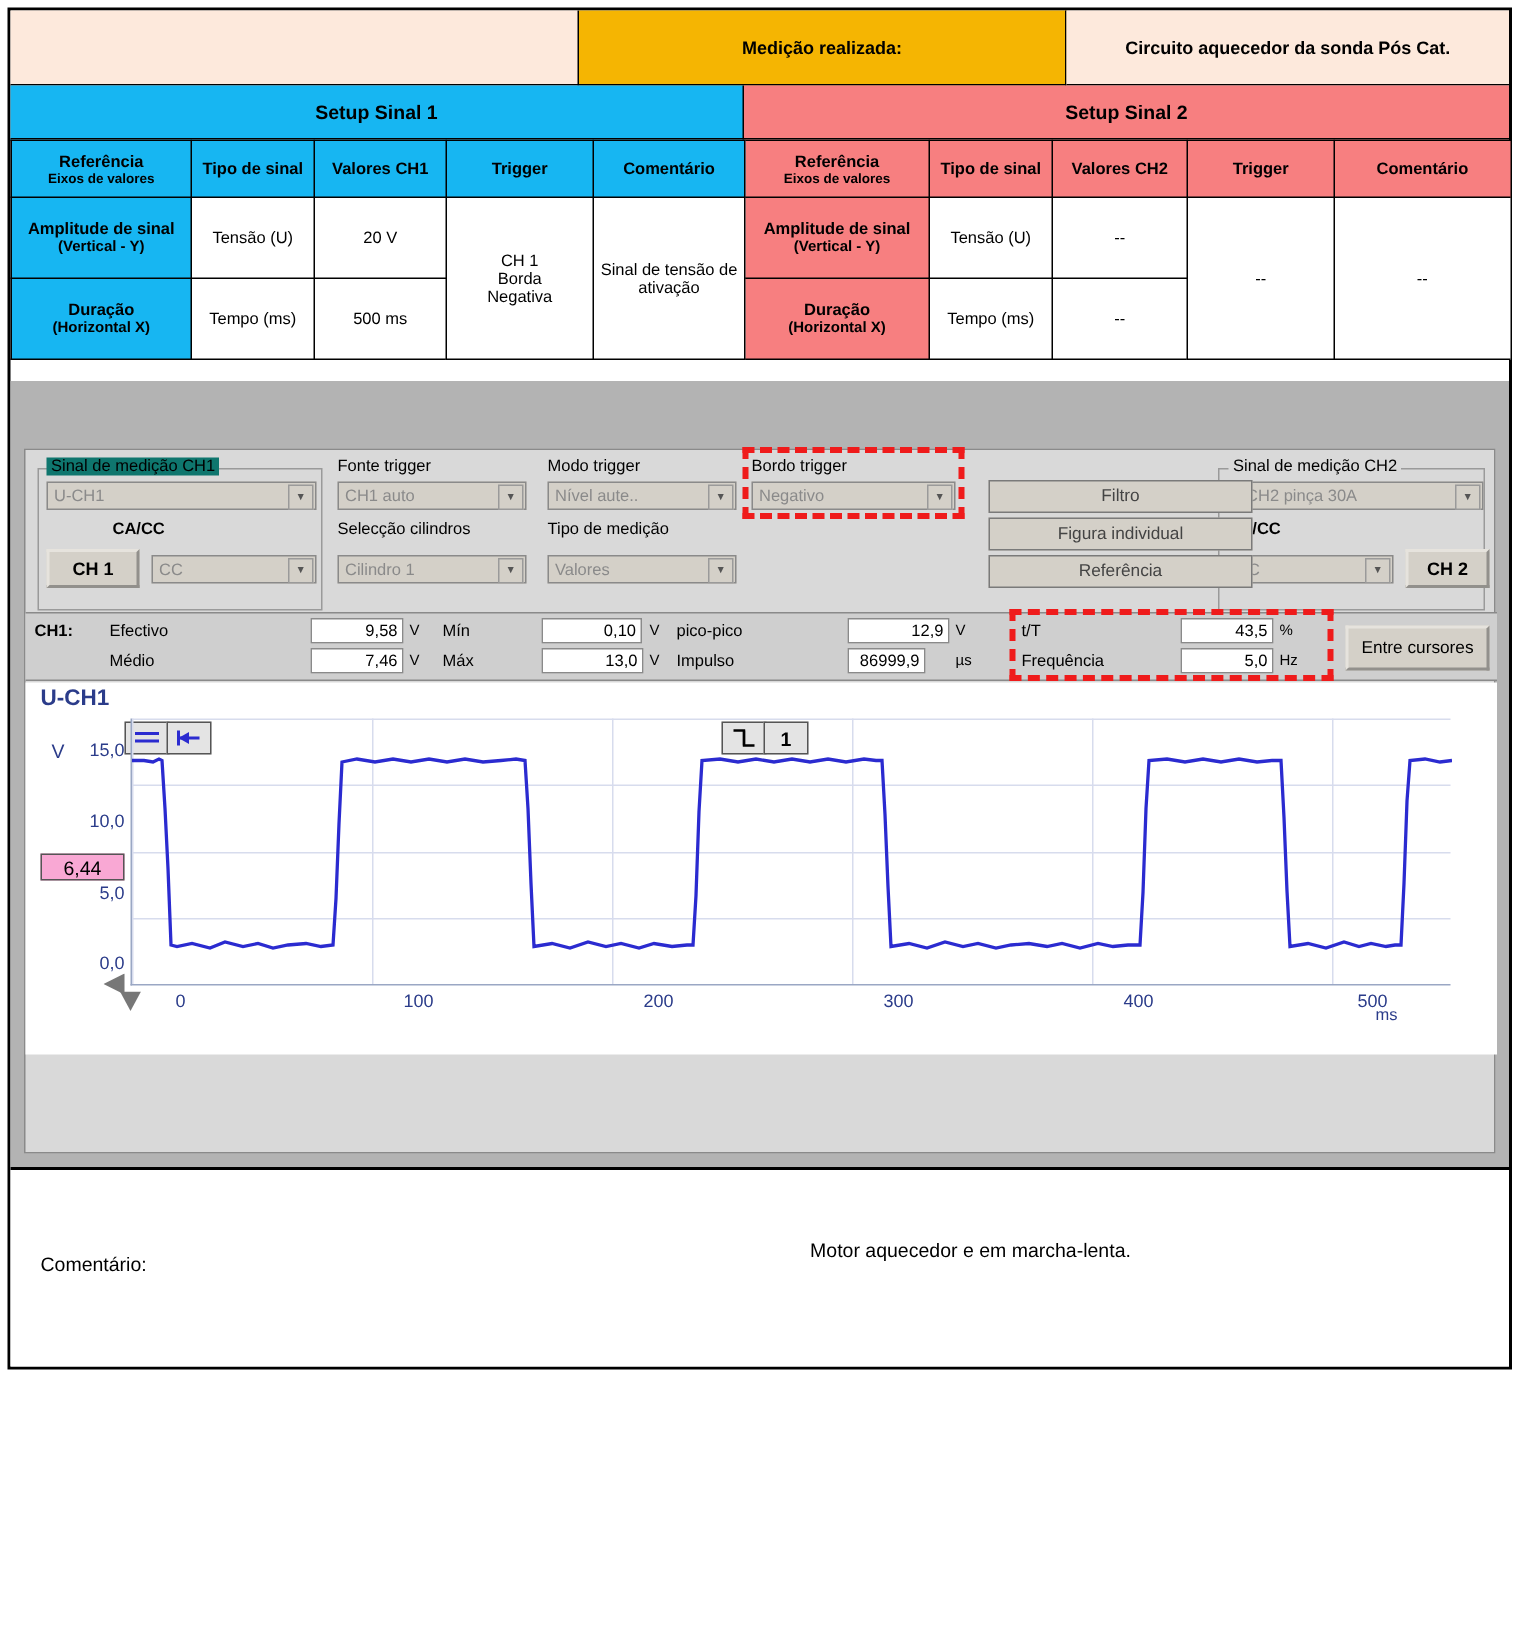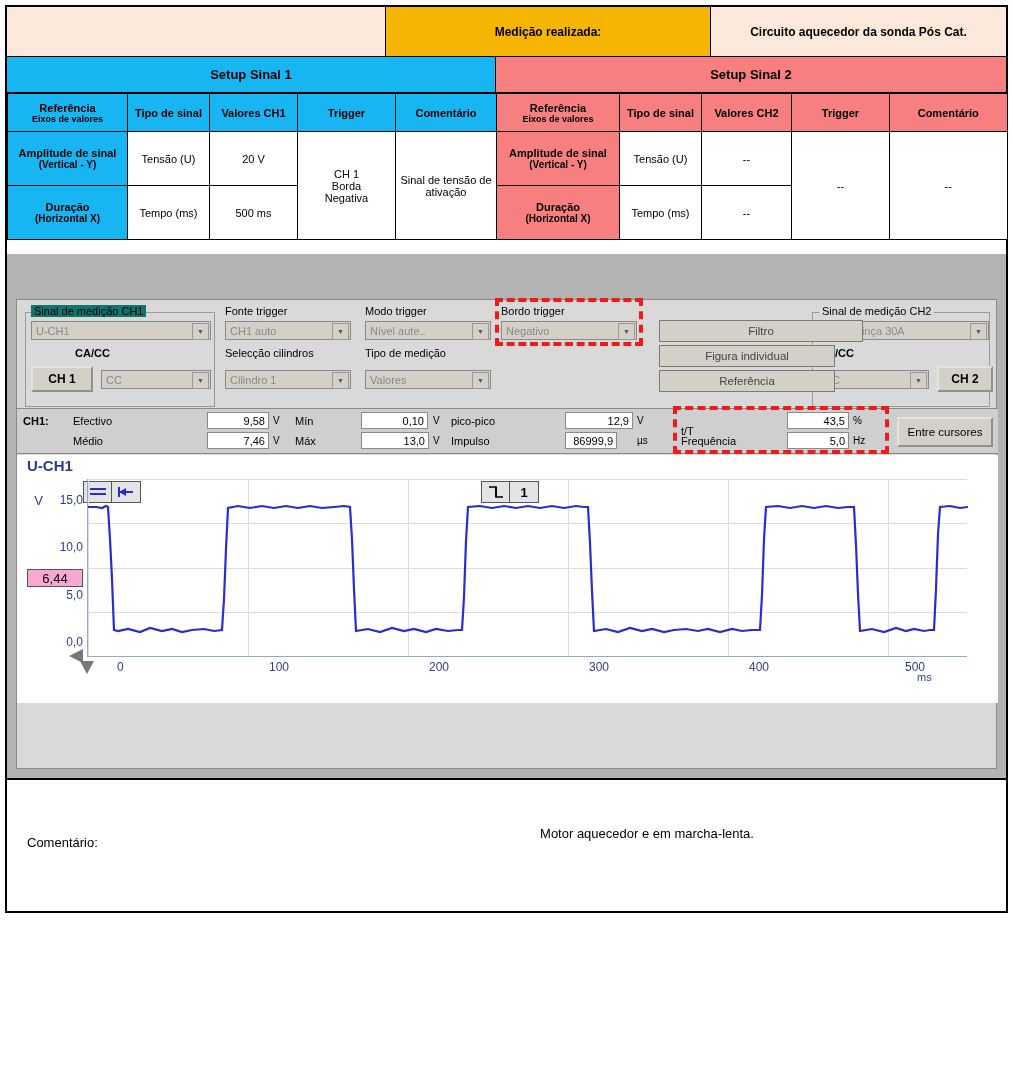--- a/index.html
+++ b/index.html
@@ -205,21 +205,21 @@
         <div class="field" style="position:absolute;left:348px;top:70px;width:126px;">
           <span>Valores</span>
           <span class="arrow">▼</span>
         </div>
         <div class="field" style="position:absolute;left:802px;top:70px;width:110px;">
           <span>CC</span>
           <span class="arrow">▼</span>
         </div>
         <div class="bigbtn" style="position:absolute;left:920px;top:66px;width:56px;height:26px;">CH 2</div>
 
-        <div class="btn" style="position:absolute;left:642px;top:20px;width:204px;height:22px;">Filtro</div>
+        <div class="btn" style="position:absolute;left:642px;top:20px;width:176px;height:22px;">Filtro</div>
         <div class="btn" style="position:absolute;left:642px;top:45px;width:176px;height:22px;">Figura individual</div>
         <div class="btn" style="position:absolute;left:642px;top:70px;width:176px;height:22px;">Referência</div>
 
         <div class="meas" style="position:absolute;left:0px;top:108px;width:981px;height:46px;">
           <div class="mlbl" style="left:6px;top:6px;font-weight:bold;">CH1:</div>
           <div class="mlbl" style="left:56px;top:6px;">Efectivo</div>
           <div class="mfield" style="left:190px;top:3px;width:62px;">9,58</div>
           <div class="munit" style="left:256px;top:6px;">V</div>
           <div class="mlbl" style="left:56px;top:26px;">Médio</div>
           <div class="mfield" style="left:190px;top:23px;width:62px;">7,46</div>
@@ -232,21 +232,21 @@
           <div class="mfield" style="left:344px;top:23px;width:68px;">13,0</div>
           <div class="munit" style="left:416px;top:26px;">V</div>
 
           <div class="mlbl" style="left:434px;top:6px;">pico-pico</div>
           <div class="mfield" style="left:548px;top:3px;width:68px;">12,9</div>
           <div class="munit" style="left:620px;top:6px;">V</div>
           <div class="mlbl" style="left:434px;top:26px;">Impulso</div>
           <div class="mfield" style="left:548px;top:23px;width:52px;">86999,9</div>
           <div class="munit" style="left:620px;top:26px;">µs</div>
 
-          <div class="mlbl" style="left:664px;top:16px;">t/T</div>
+          <div class="mlbl" style="left:664px;top:6px;">t/T</div>
           <div class="mfield" style="left:770px;top:3px;width:62px;">43,5</div>
           <div class="munit" style="left:836px;top:6px;">%</div>
           <div class="mlbl" style="left:664px;top:26px;">Frequência</div>
           <div class="mfield" style="left:770px;top:23px;width:62px;">5,0</div>
           <div class="munit" style="left:836px;top:26px;">Hz</div>
 
           <div class="bigbtn" style="position:absolute;left:880px;top:8px;width:96px;height:30px;font-weight:normal;font-size:11.5px;">Entre cursores</div>
         </div>
 
         <div class="dash" style="left:478px;top:-2px;width:148px;height:48px;"></div>

